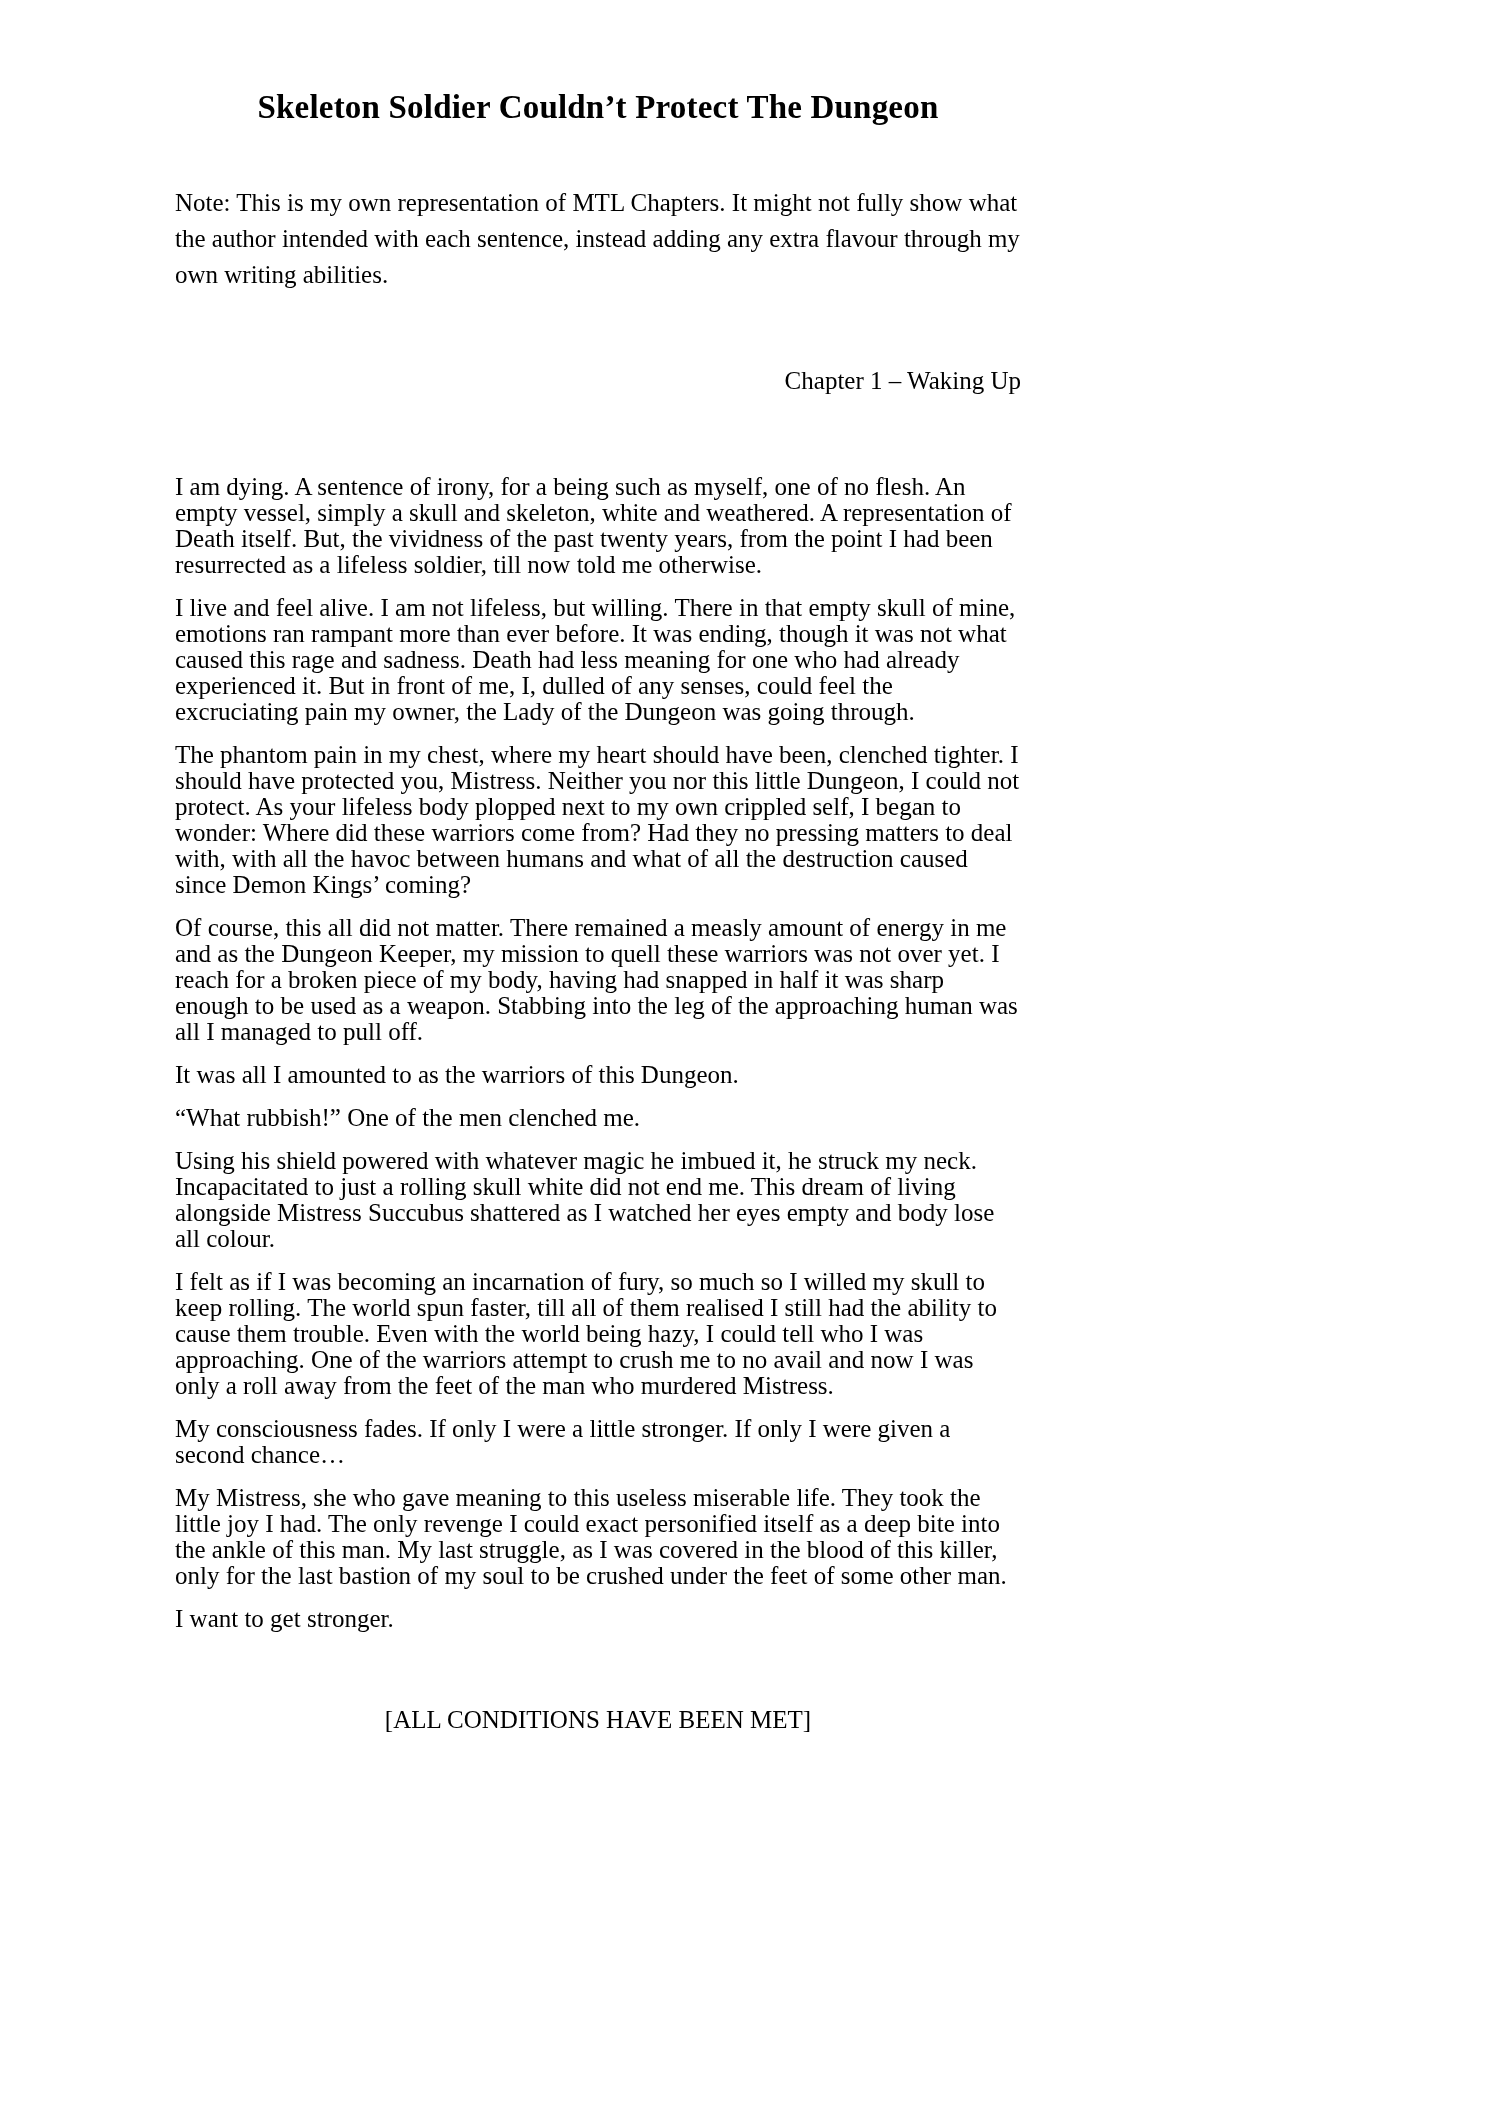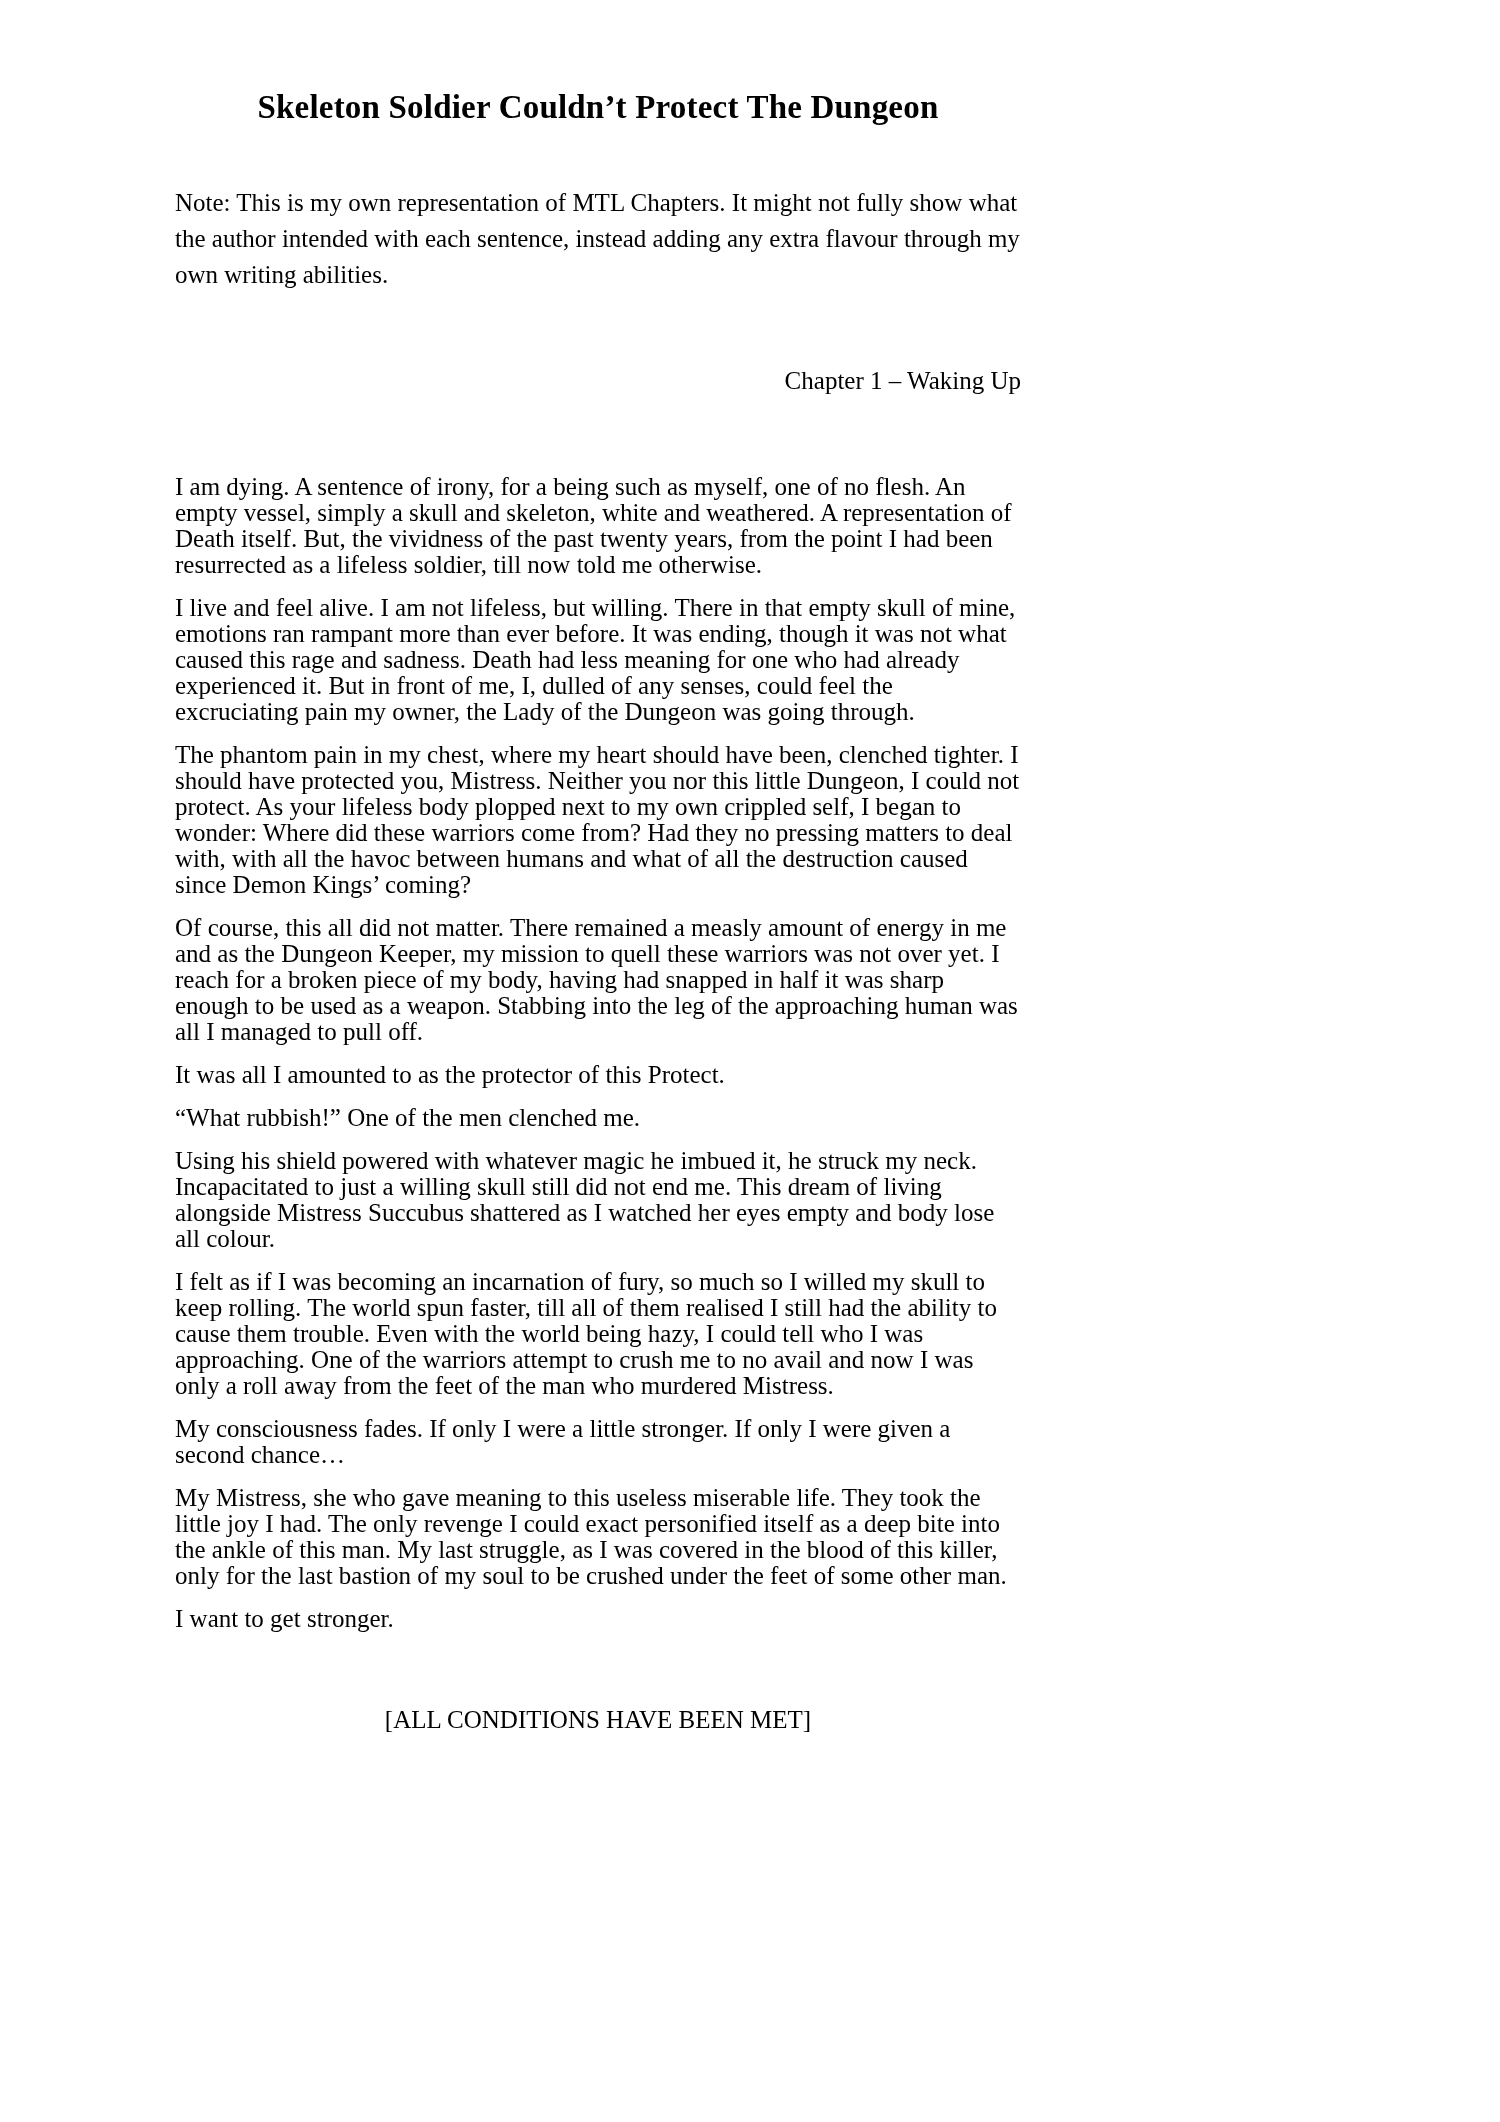--- a/index.html
+++ b/index.html
@@ -65,23 +65,23 @@
 
   <p class="note">Note: This is my own representation of MTL Chapters. It might not fully show what the author intended with each sentence, instead adding any extra flavour through my own writing abilities.</p>
 
   <h2 class="chapter-heading">Chapter 1 – Waking Up</h2>
 
   <div class="chapter-body">
     <p>I am dying. A sentence of irony, for a being such as myself, one of no flesh. An empty vessel, simply a skull and skeleton, white and weathered. A representation of Death itself. But, the vividness of the past twenty years, from the point I had been resurrected as a lifeless soldier, till now told me otherwise.</p>
     <p>I live and feel alive. I am not lifeless, but willing. There in that empty skull of mine, emotions ran rampant more than ever before. It was ending, though it was not what caused this rage and sadness. Death had less meaning for one who had already experienced it. But in front of me, I, dulled of any senses, could feel the excruciating pain my owner, the Lady of the Dungeon was going through.</p>
     <p>The phantom pain in my chest, where my heart should have been, clenched tighter. I should have protected you, Mistress. Neither you nor this little Dungeon, I could not protect. As your lifeless body plopped next to my own crippled self, I began to wonder: Where did these warriors come from? Had they no pressing matters to deal with, with all the havoc between humans and what of all the destruction caused since Demon Kings’ coming?</p>
     <p>Of course, this all did not matter. There remained a measly amount of energy in me and as the Dungeon Keeper, my mission to quell these warriors was not over yet. I reach for a broken piece of my body, having had snapped in half it was sharp enough to be used as a weapon. Stabbing into the leg of the approaching human was all I managed to pull off.</p>
-    <p>It was all I amounted to as the protector of this Protect.</p>
+    <p>It was all I amounted to as the warriors of this Dungeon.</p>
     <p>“What rubbish!” One of the men clenched me.</p>
-    <p>Using his shield powered with whatever magic he imbued it, he struck my neck. Incapacitated to just a willing skull still did not end me. This dream of living alongside Mistress Succubus shattered as I watched her eyes empty and body lose all colour.</p>
+    <p>Using his shield powered with whatever magic he imbued it, he struck my neck. Incapacitated to just a rolling skull white did not end me. This dream of living alongside Mistress Succubus shattered as I watched her eyes empty and body lose all colour.</p>
     <p>I felt as if I was becoming an incarnation of fury, so much so I willed my skull to keep rolling. The world spun faster, till all of them realised I still had the ability to cause them trouble. Even with the world being hazy, I could tell who I was approaching. One of the warriors attempt to crush me to no avail and now I was only a roll away from the feet of the man who murdered Mistress.</p>
     <p>My consciousness fades. If only I were a little stronger. If only I were given a second chance…</p>
     <p>My Mistress, she who gave meaning to this useless miserable life. They took the little joy I had. The only revenge I could exact personified itself as a deep bite into the ankle of this man. My last struggle, as I was covered in the blood of this killer, only for the last bastion of my soul to be crushed under the feet of some other man.</p>
     <p>I want to get stronger.</p>
   </div>
 
   <p class="system-message">[ALL CONDITIONS HAVE BEEN MET]</p>
 
 </div>
 

